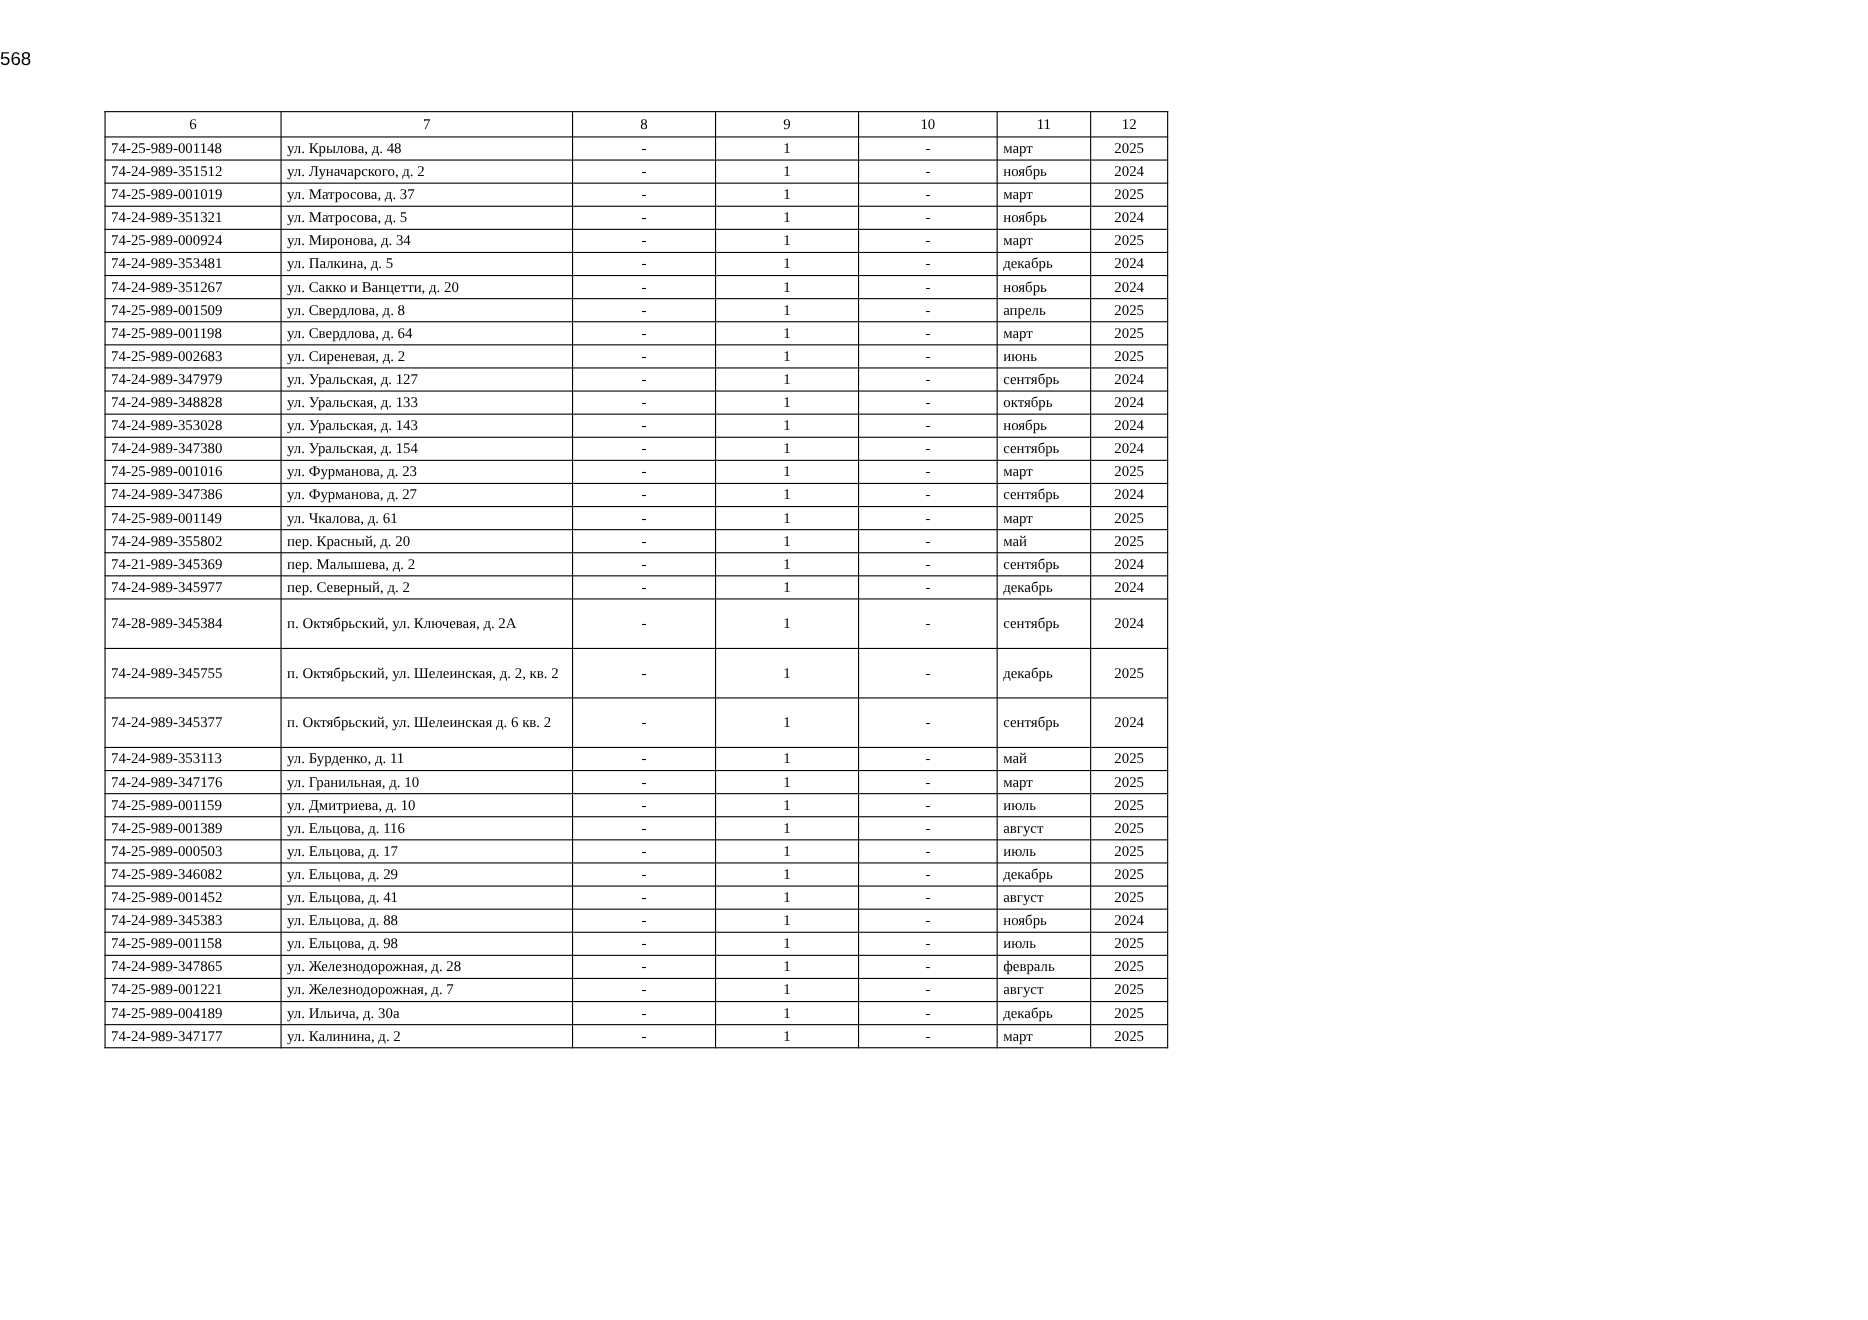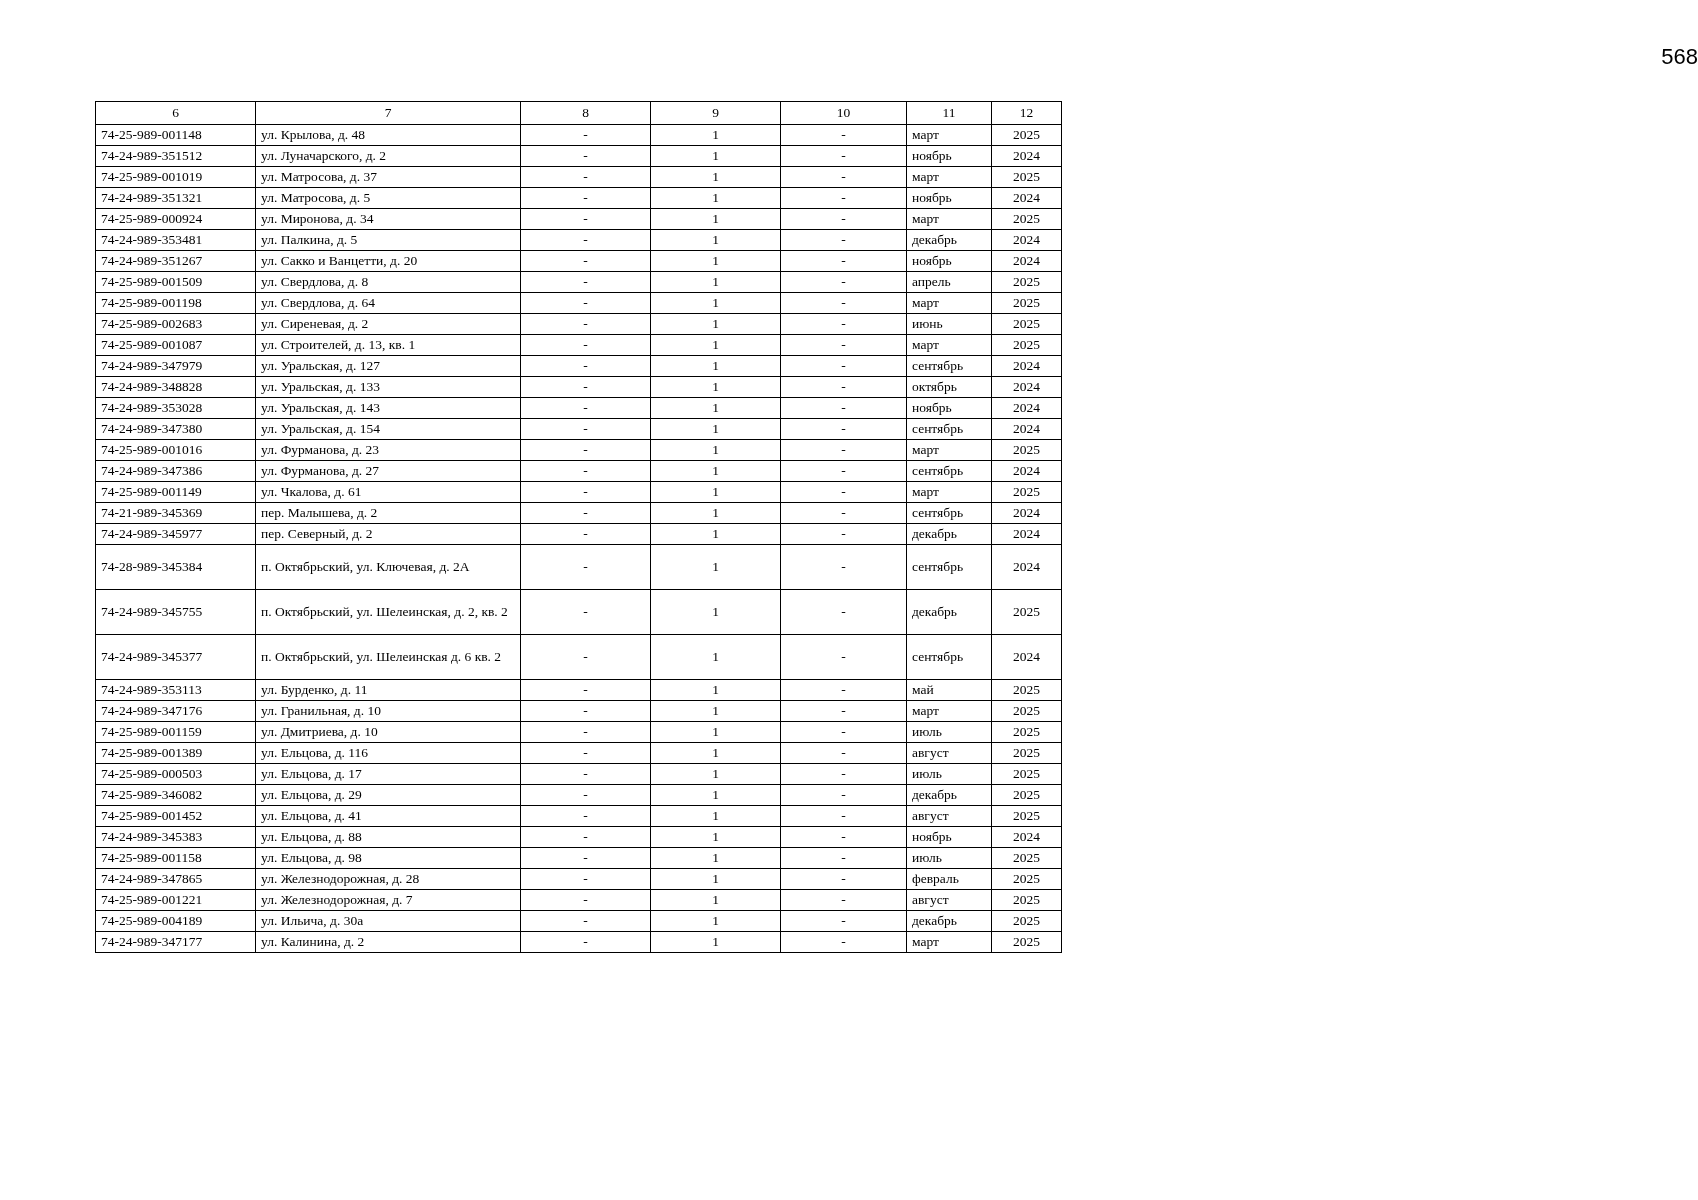--- a/index.html
+++ b/index.html
@@ -14,22 +14,22 @@
     background: #ffffff;
     font-family: "Liberation Serif", serif;
     color: #000;
     overflow: hidden;
   }
   .page-number {
     position: absolute;
     top: 44px;
     left: 0;
     width: 100%;
-    text-align: right;
-    font-size: 22px;
+    text-align: left;
+    font-size: 17px;
     font-family: "Liberation Sans", sans-serif;
   }
   table.doc-table {
     position: absolute;
     left: 95px;
     top: 101px;
     width: 966px;
     border-collapse: collapse;
     table-layout: fixed;
     font-size: 13.5px;
@@ -175,29 +175,20 @@
         <tr>
           <td class="c-left">74-25-989-002683</td>
           <td class="c-left">ул. Сиреневая, д. 2</td>
           <td class="c-center">-</td>
           <td class="c-center">1</td>
           <td class="c-center">-</td>
           <td class="c-left">июнь</td>
           <td class="c-center">2025</td>
         </tr>
         <tr>
-          <td class="c-left">74-25-989-001087</td>
-          <td class="c-left">ул. Строителей, д. 13, кв. 1</td>
-          <td class="c-center">-</td>
-          <td class="c-center">1</td>
-          <td class="c-center">-</td>
-          <td class="c-left">март</td>
-          <td class="c-center">2025</td>
-        </tr>
-        <tr>
           <td class="c-left">74-24-989-347979</td>
           <td class="c-left">ул. Уральская, д. 127</td>
           <td class="c-center">-</td>
           <td class="c-center">1</td>
           <td class="c-center">-</td>
           <td class="c-left">сентябрь</td>
           <td class="c-center">2024</td>
         </tr>
         <tr>
           <td class="c-left">74-24-989-348828</td>
@@ -244,20 +235,29 @@
           <td class="c-left">сентябрь</td>
           <td class="c-center">2024</td>
         </tr>
         <tr>
           <td class="c-left">74-25-989-001149</td>
           <td class="c-left">ул. Чкалова, д. 61</td>
           <td class="c-center">-</td>
           <td class="c-center">1</td>
           <td class="c-center">-</td>
           <td class="c-left">март</td>
+          <td class="c-center">2025</td>
+        </tr>
+        <tr>
+          <td class="c-left">74-24-989-355802</td>
+          <td class="c-left">пер. Красный, д. 20</td>
+          <td class="c-center">-</td>
+          <td class="c-center">1</td>
+          <td class="c-center">-</td>
+          <td class="c-left">май</td>
           <td class="c-center">2025</td>
         </tr>
         <tr>
           <td class="c-left">74-21-989-345369</td>
           <td class="c-left">пер. Малышева, д. 2</td>
           <td class="c-center">-</td>
           <td class="c-center">1</td>
           <td class="c-center">-</td>
           <td class="c-left">сентябрь</td>
           <td class="c-center">2024</td>

